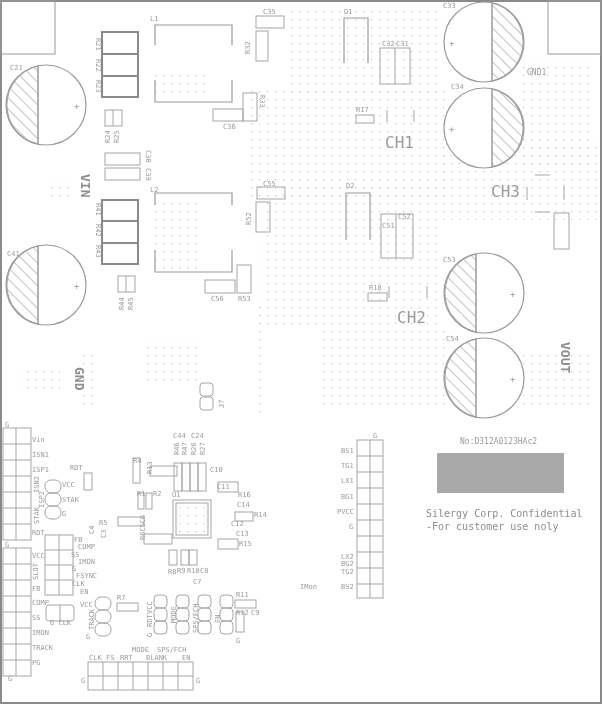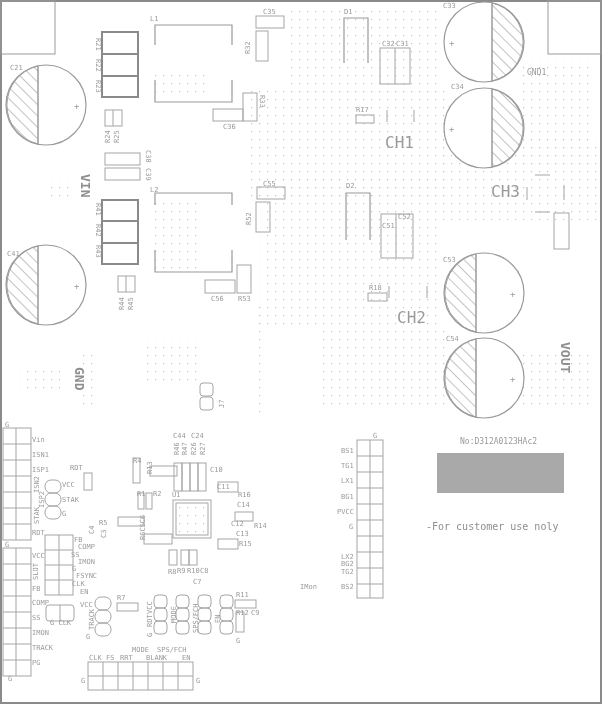--- a/index.html
+++ b/index.html
@@ -222,20 +222,21 @@
     <line x1="357" y1="520" x2="383" y2="520"></line>
         <line x1="357" y1="536" x2="383" y2="536"></line>
     <line x1="357" y1="552" x2="383" y2="552"></line>
         <line x1="357" y1="568" x2="383" y2="568"></line>
     <line x1="357" y1="584" x2="383" y2="584"></line>
   </g>
 </svg>
 
 <div class="lbl md" style="left:460px;top:437px;">No:D312A0123HAc2</div>
 <div class="logo-box"></div>
+<div class="lbl conf" style="left:426px;top:508px;">Silergy Corp. Confidential</div>
 <div class="lbl conf" style="left:426px;top:521px;">-For customer use noly</div>
 
 <div class="lbl big rot90" style="left:92px;top:174px;">VIN</div>
 <div class="lbl big rot90" style="left:86px;top:367px;">GND</div>
 <div class="lbl big rot90" style="left:572px;top:342px;">VOUT</div>
 <div class="lbl md" style="left:527px;top:68px;">GND1</div>
 <div class="lbl ch" style="left:385px;top:136px;">CH1</div>
 <div class="lbl ch" style="left:397px;top:311px;">CH2</div>
 <div class="lbl ch" style="left:491px;top:185px;">CH3</div>
 <div class="lbl" style="left:300px;top:583px;">IMon</div>
@@ -282,21 +283,21 @@
 <div class="lbl" style="left:173px;top:432px;">C44</div>
 <div class="lbl" style="left:191px;top:432px;">C24</div>
 <div class="lbl rot-90" style="left:173px;top:455px;">R46</div>
 <div class="lbl rot-90" style="left:181px;top:455px;">R47</div>
 <div class="lbl rot-90" style="left:190px;top:455px;">R26</div>
 <div class="lbl rot-90" style="left:199px;top:455px;">R27</div>
 <div class="lbl" style="left:210px;top:466px;">C10</div>
 <div class="lbl" style="left:217px;top:483px;">C11</div>
 <div class="lbl" style="left:238px;top:491px;">R16</div>
 <div class="lbl" style="left:237px;top:501px;">C14</div>
-<div class="lbl" style="left:254px;top:522px;text-align:right;">R14</div>
+<div class="lbl" style="left:254px;top:511px;text-align:right;">R14</div>
 <div class="lbl" style="left:231px;top:520px;">C12</div>
 <div class="lbl" style="left:236px;top:530px;">C13</div>
 <div class="lbl" style="left:239px;top:540px;">R15</div>
 <div class="lbl" style="left:133px;top:457px;">R4</div>
 <div class="lbl rot-90" style="left:146px;top:474px;">R13</div>
 <div class="lbl" style="left:137px;top:490px;">R1</div>
 <div class="lbl" style="left:153px;top:490px;">R2</div>
 <div class="lbl" style="left:172px;top:491px;">U1</div>
 <div class="lbl" style="left:99px;top:519px;">R5</div>
 <div class="lbl rot-90" style="left:88px;top:534px;">C4</div>

